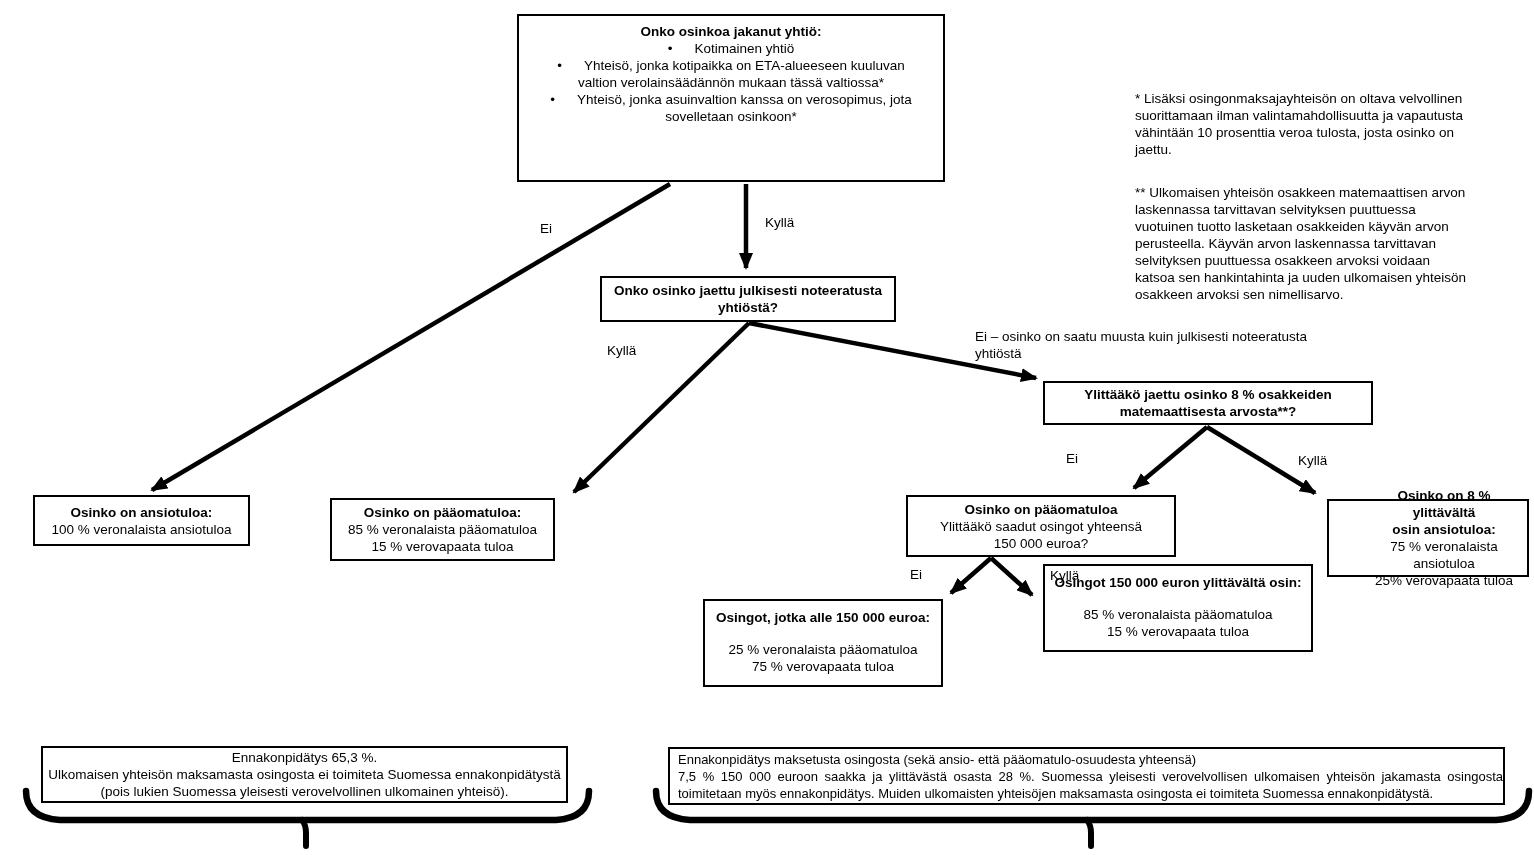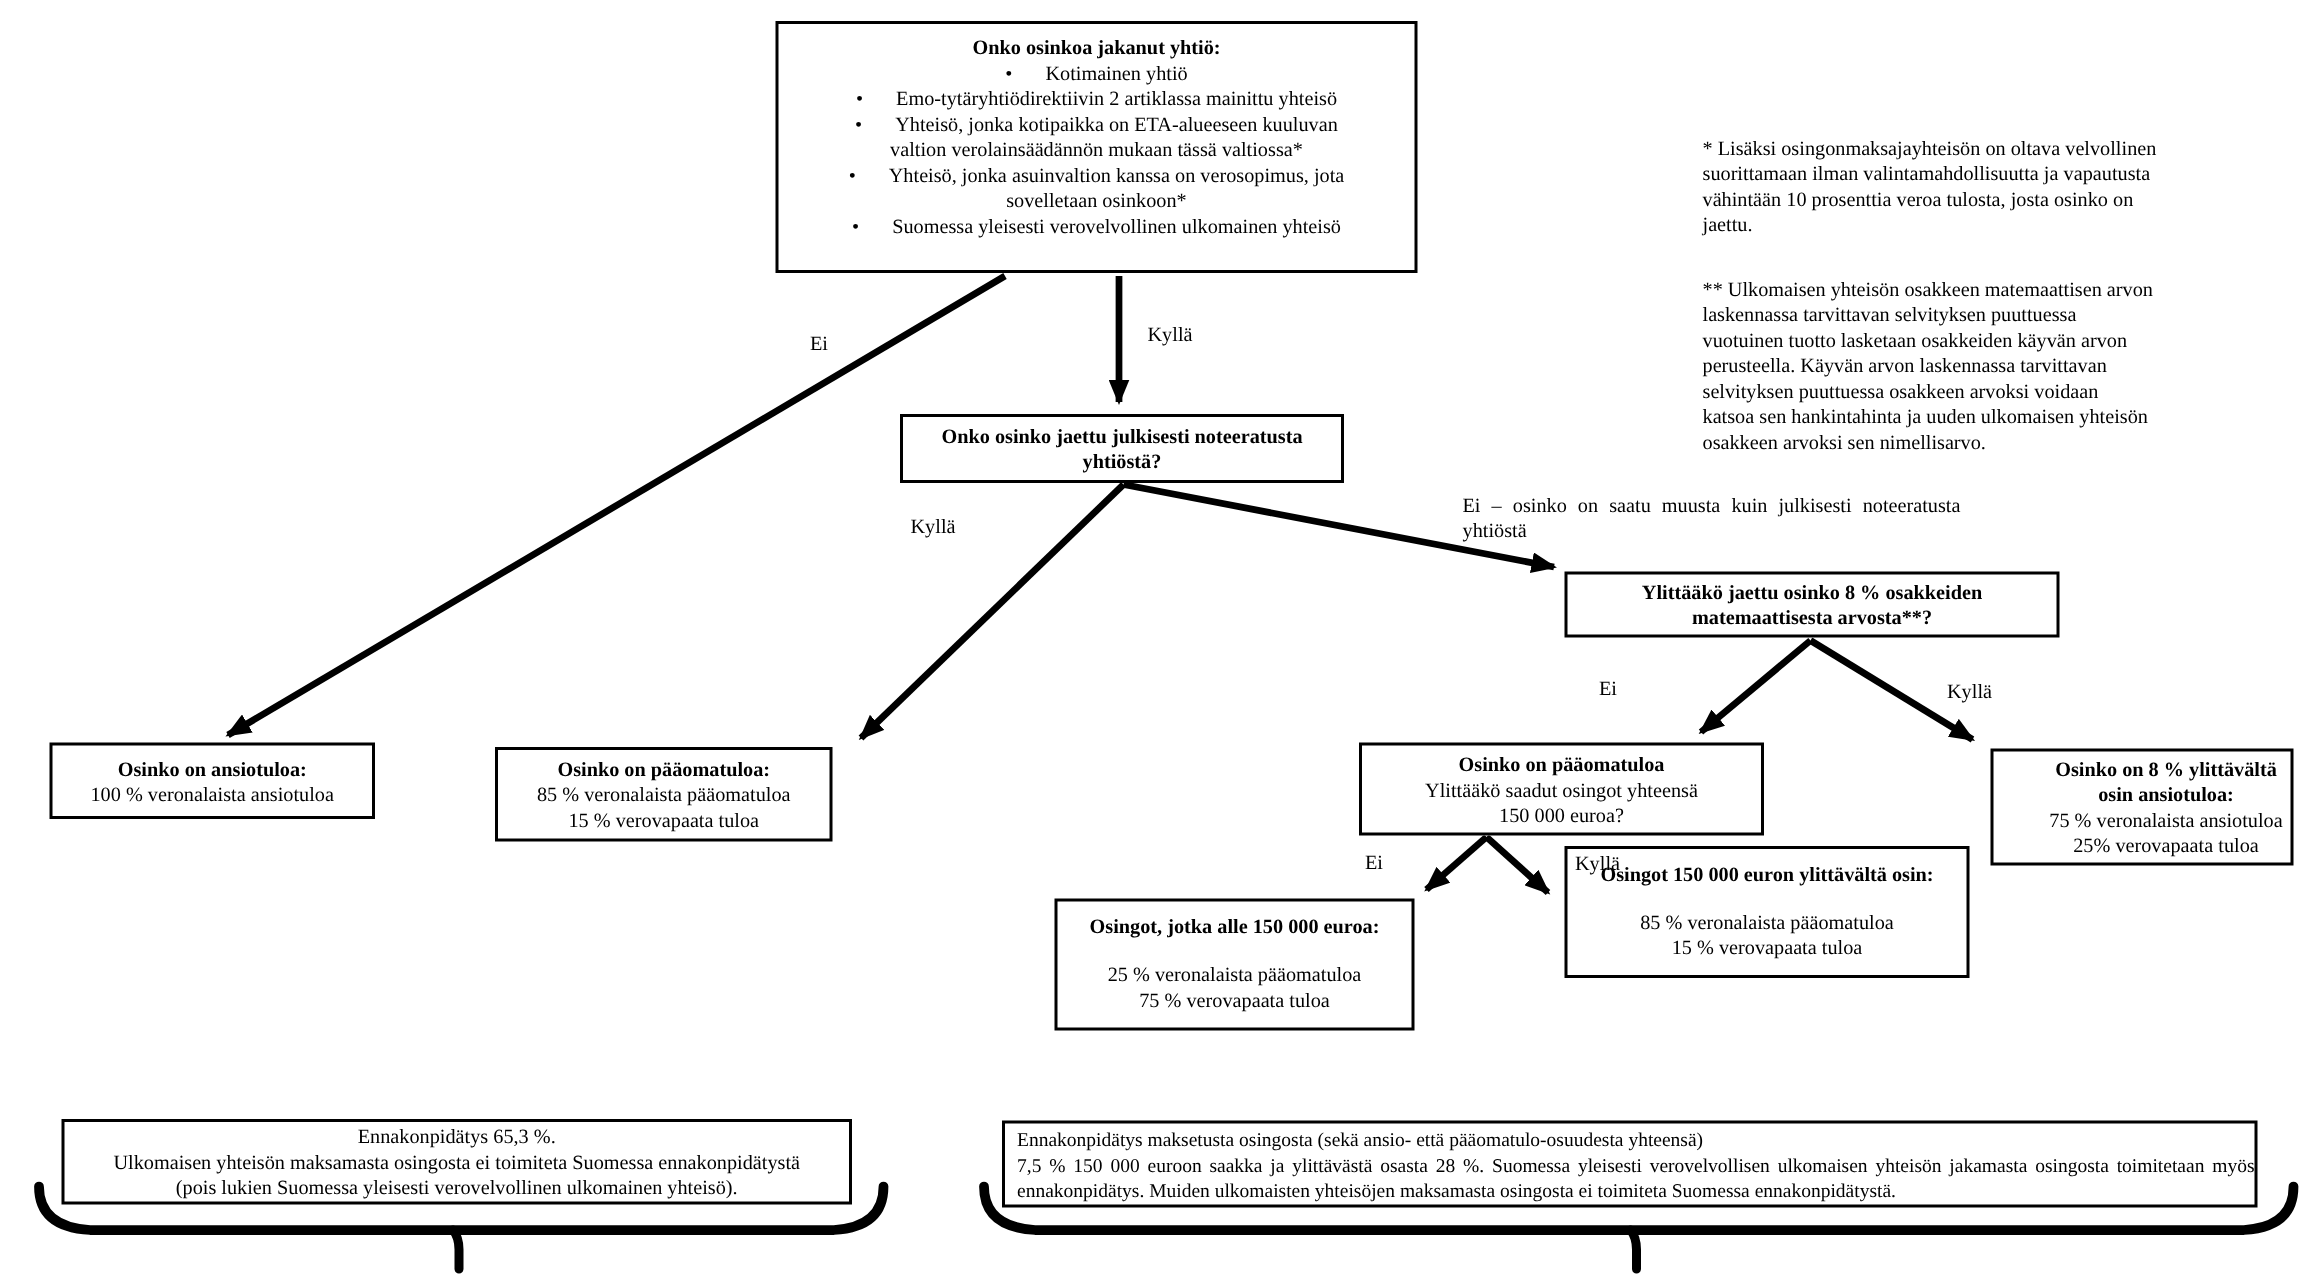--- a/index.html
+++ b/index.html
@@ -1,18 +1,18 @@
 <!DOCTYPE html>
 <html><head>
 <meta charset="utf-8">
 <style>
   html,body { margin:0; padding:0; background:#ffffff; }
   #canvas {
     position:relative; width:1284px; height:855px; background:#ffffff;
-    font-family:Liberation Serif, serif; color:#000;
+    font-family:Liberation Sans, sans-serif; color:#000;
     font-size:13.5px; line-height:17px;
   }
   #arrows { position:absolute; left:0; top:0; z-index:0; }
   .node {
     position:absolute; z-index:1; background:#ffffff;
     border:2px solid #000; box-sizing:border-box;
     display:flex; flex-direction:column; justify-content:center;
     text-align:center; padding:3px 4px;
   }
   .node-title { font-weight:bold; white-space:pre-line; }
@@ -50,26 +50,24 @@
     <path d="M 26 791 Q 26 818 60 820 L 556 820 Q 589 818 589 791" fill="none" stroke="#000" stroke-width="6.5" stroke-linecap="round"></path>
     <path d="M 302 820 Q 306 825 306 833 L 306 846" fill="none" stroke="#000" stroke-width="6" stroke-linecap="round"></path>
     <path d="M 656 791 Q 656 818 690 820 L 1496 820 Q 1529 818 1529 791" fill="none" stroke="#000" stroke-width="6.5" stroke-linecap="round"></path>
     <path d="M 1087 820 Q 1091 825 1091 833 L 1091 846" fill="none" stroke="#000" stroke-width="6" stroke-linecap="round"></path>
   </svg>
 
   <div class="node" style="left:517px; top:14px; width:428px; height:168px; justify-content:flex-start; padding-top:7px;">
     <div class="root-title">Onko osinkoa jakanut yhtiö:</div>
     <div>
       <div class="bullet-item">Kotimainen yhtiö</div>
-      <div class="bullet-item">Emo-tytäryhtiödirektiivin 2 artiklassa mainittu yhteisö</div>
       <div class="bullet-item">Yhteisö, jonka kotipaikka on ETA-alueeseen kuuluvan
 valtion verolainsäädännön mukaan tässä valtiossa*</div>
       <div class="bullet-item">Yhteisö, jonka asuinvaltion kanssa on verosopimus, jota
 sovelletaan osinkoon*</div>
-      <div class="bullet-item">Suomessa yleisesti verovelvollinen ulkomainen yhteisö</div>
     </div>
   </div>
 
   <div class="note" style="left:1135px; top:46px; width:392px;">* Lisäksi osingonmaksajayhteisön on oltava velvollinen
 suorittamaan ilman valintamahdollisuutta ja vapautusta
 vähintään 10 prosenttia veroa tulosta, josta osinko on
 jaettu.</div>
   <div class="note" style="left:1135px; top:140px; width:392px;">** Ulkomaisen yhteisön osakkeen matemaattisen arvon
 laskennassa tarvittavan selvityksen puuttuessa
 vuotuinen tuotto lasketaan osakkeiden käyvän arvon

